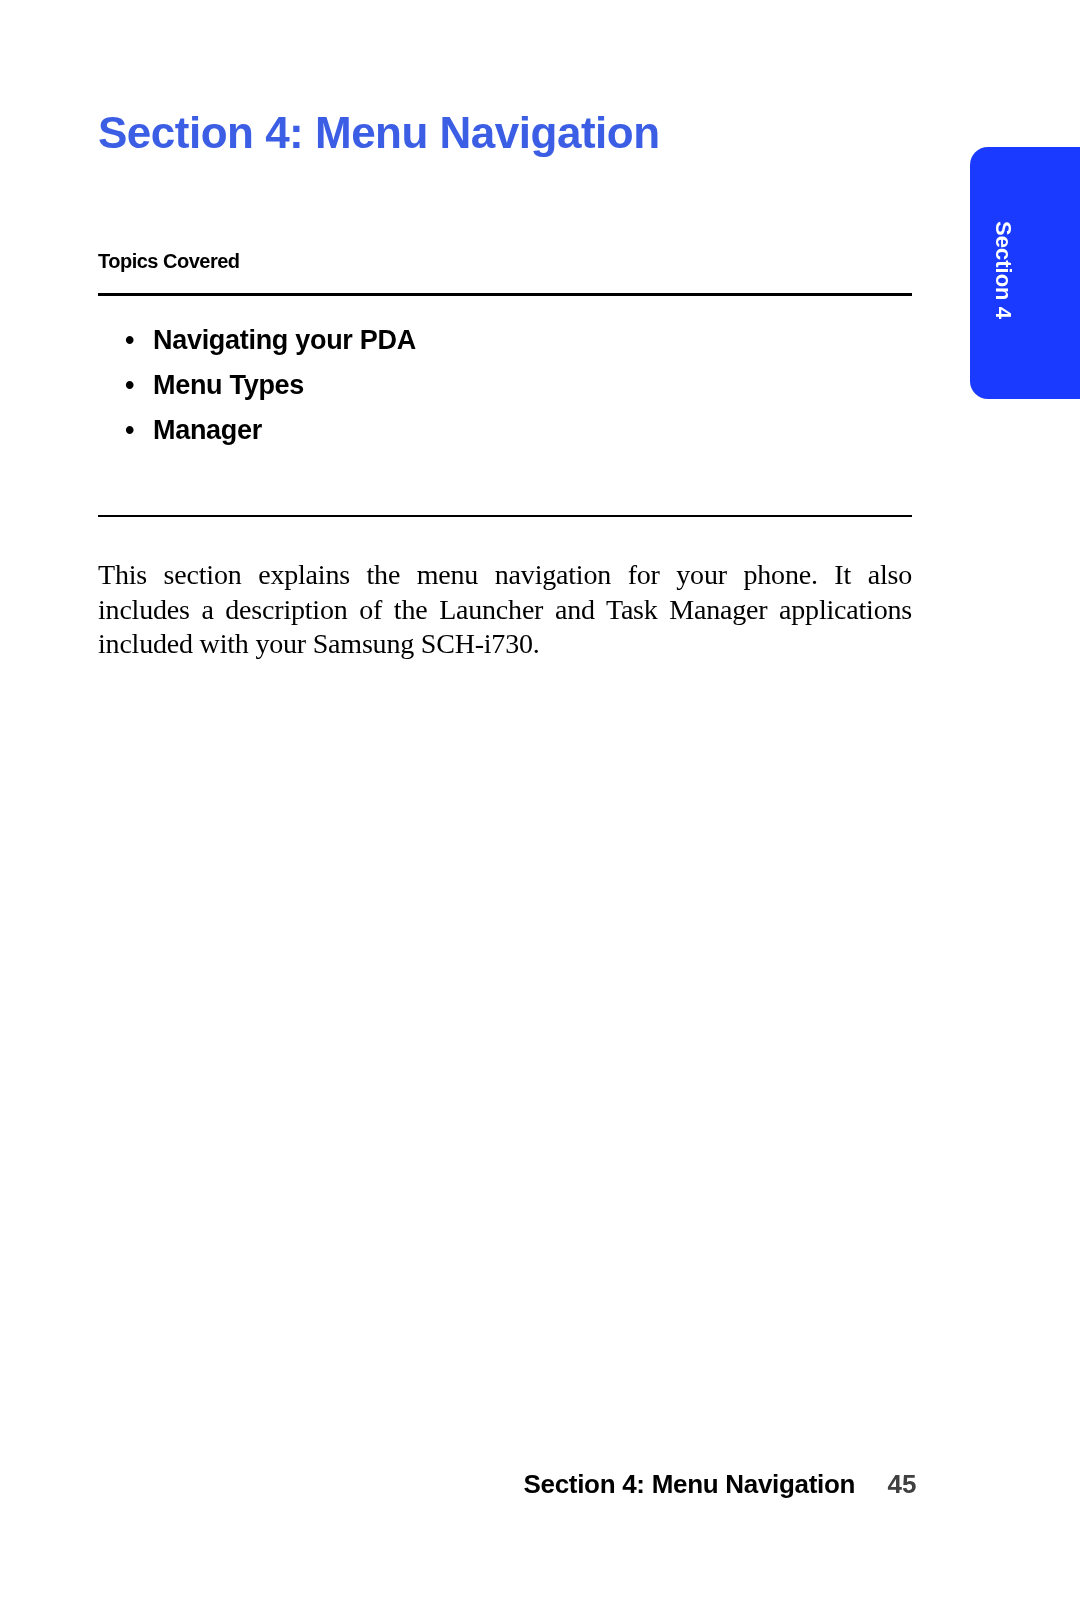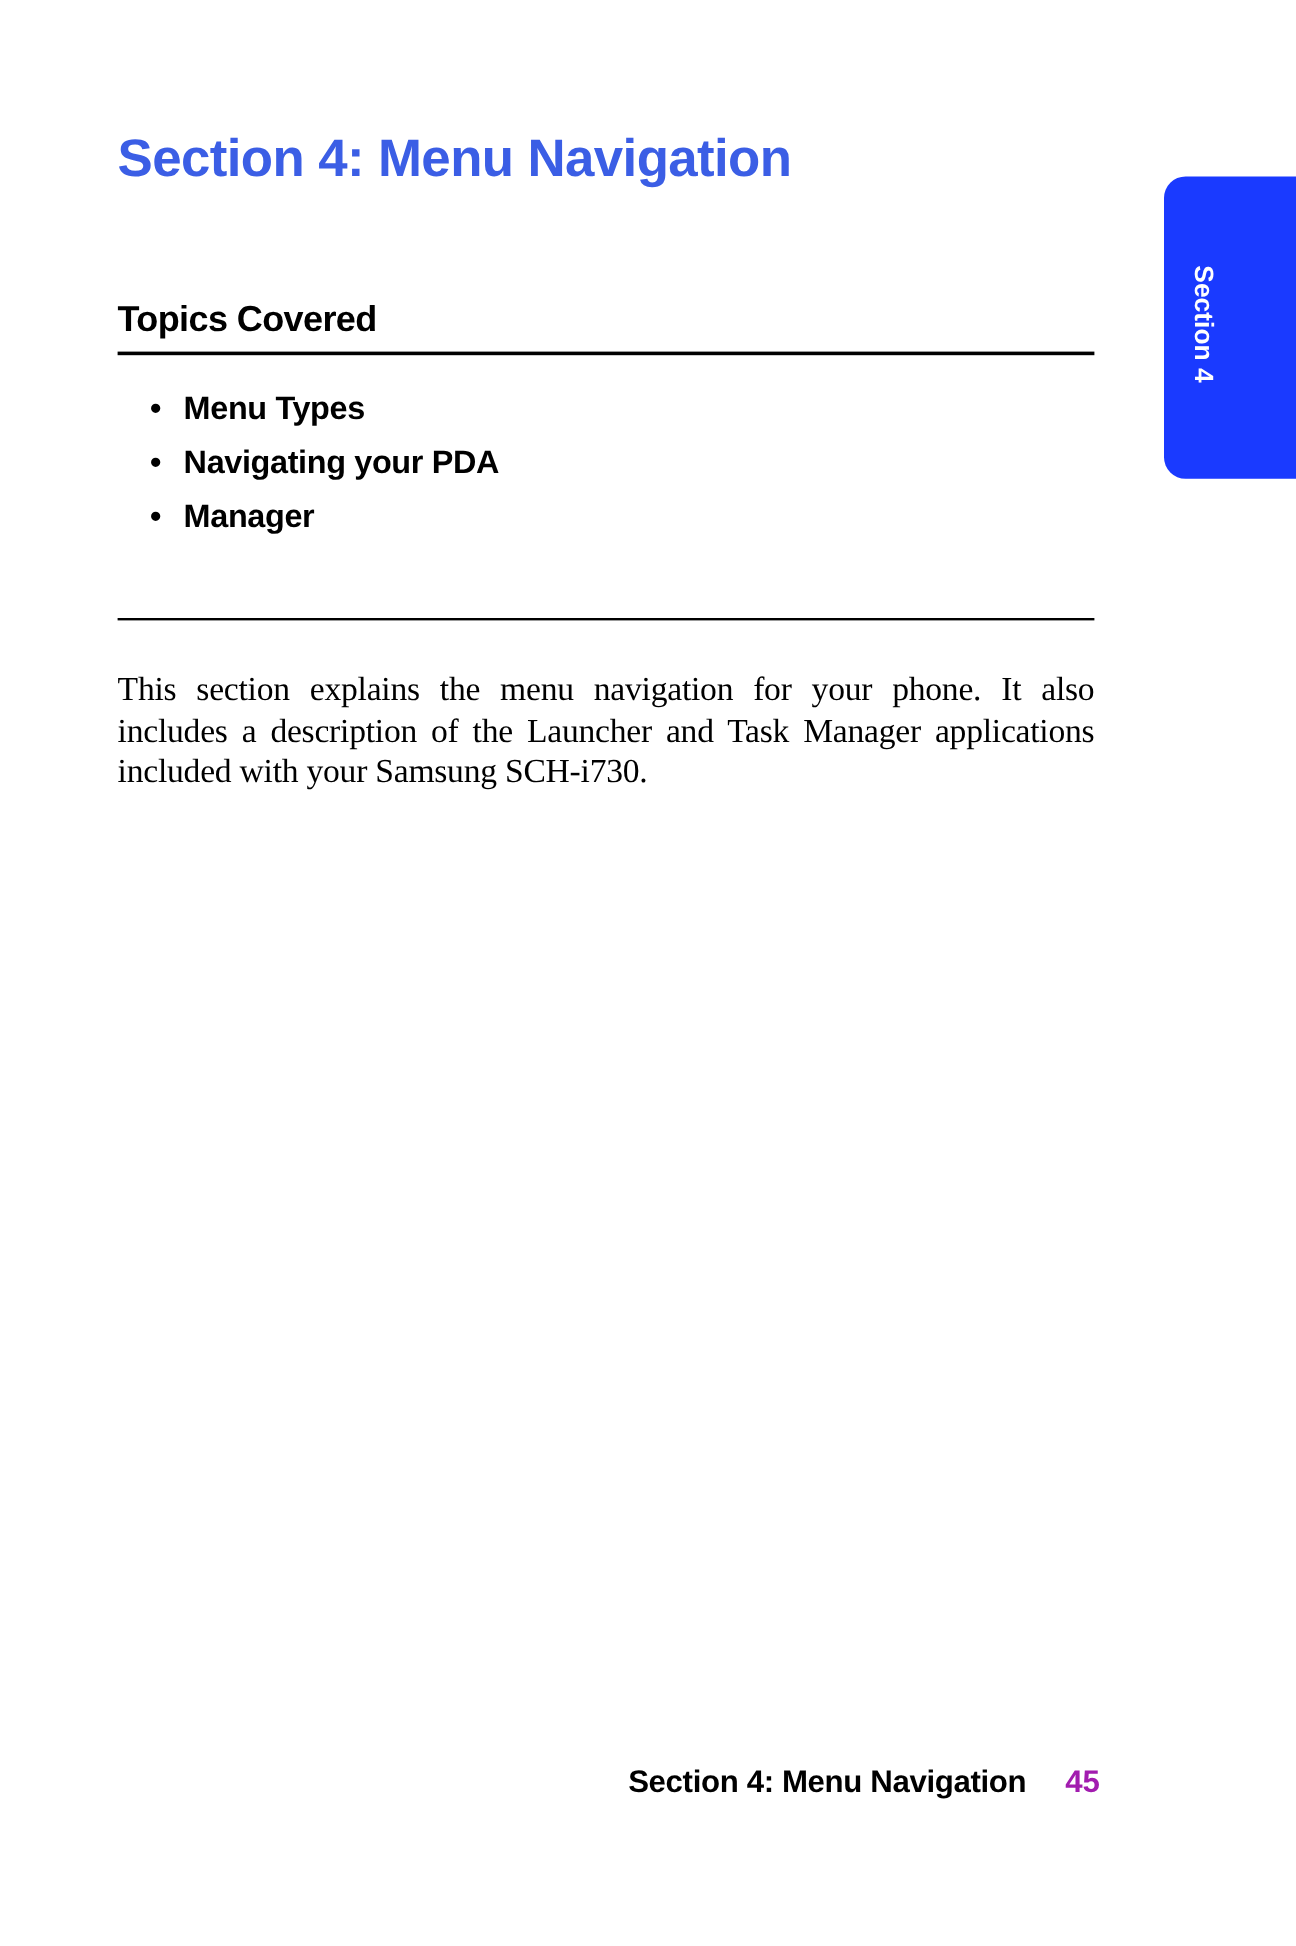--- a/index.html
+++ b/index.html
@@ -45,21 +45,21 @@
       font-family: Arial, Helvetica, sans-serif;
       position: absolute;
       right: 28px;
       top: 110px;
       transform-origin: center;
     }
     .topics-heading {
       position: absolute;
       top: 250px;
       left: 98px;
-      font-size: 30px;
+      font-size: 20px;
       font-weight: bold;
       color: #000000;
       font-family: Arial, Helvetica, sans-serif;
       letter-spacing: -0.5px;
     }
     .hr-top {
       position: absolute;
       top: 293px;
       left: 98px;
       width: 814px;
@@ -122,41 +122,41 @@
     .footer-section {
       font-size: 26px;
       font-weight: bold;
       color: #000000;
       font-family: Arial, Helvetica, sans-serif;
       letter-spacing: -0.3px;
     }
     .footer-page {
       font-size: 26px;
       font-weight: bold;
-      color: #a21caf;
+      color: #404040;
       font-family: Arial, Helvetica, sans-serif;
       margin-left: 28px;
     }
   </style>
 </head>
 <body>
 
 <h1 class="section-title">Section 4: Menu Navigation</h1>
 
 <div class="side-tab">
   <span class="side-tab-text">Section 4</span>
 </div>
 
 <h2 class="topics-heading">Topics Covered</h2>
 
 <div class="hr-top"></div>
 
 <ul class="topics-list">
+  <li>Navigating your PDA</li>
   <li>Menu Types</li>
-  <li>Navigating your PDA</li>
   <li>Manager</li>
 </ul>
 
 <div class="hr-bottom"></div>
 
 <p class="body-text">This section explains the menu navigation for your phone. It also includes a description of the Launcher and Task Manager applications included with your Samsung SCH-i730.</p>
 
 <div class="footer">
   <div class="footer-inner">
     <span class="footer-section">Section 4: Menu Navigation</span>

